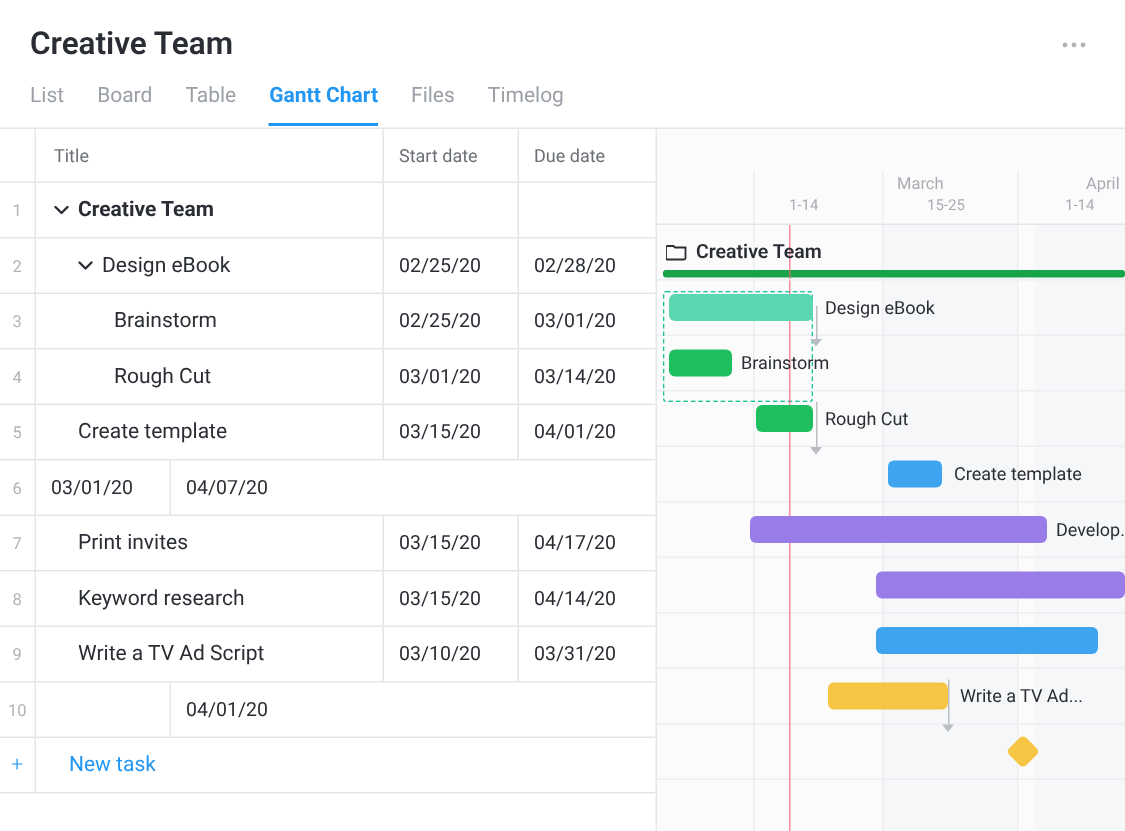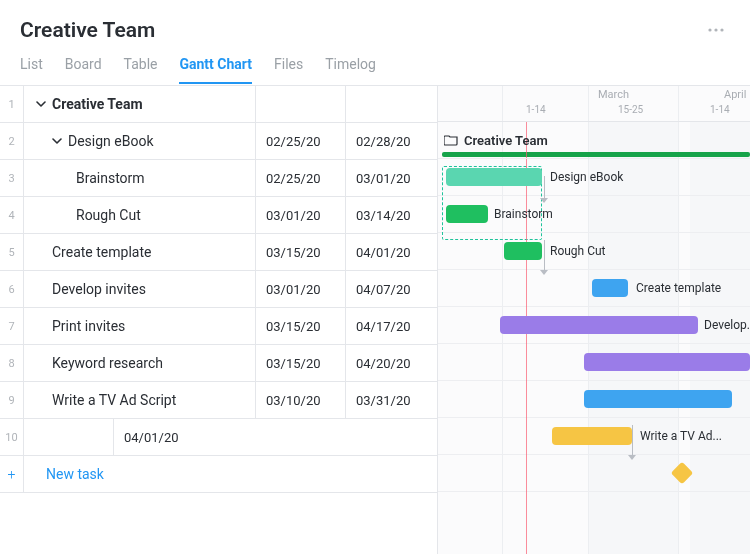--- a/index.html
+++ b/index.html
@@ -121,20 +121,21 @@
     position:relative;
     overflow:hidden;
     background:#fbfbfc;
   }
   .gantt-header {
     height:36px;
     position:relative;
     border-bottom:1px solid #e4e6ea;
     font-size:10px;
     color:#a9adb3;
+    margin-top:28px;
   }
   .month-label {
     position:absolute;
     top:2px;
     font-size:11px;
   }
   .sub-label {
     position:absolute;
     top:18px;
     font-size:10px;
@@ -255,20 +256,26 @@
     <div class="tab">Board</div>
     <div class="tab">Table</div>
     <div class="tab active">Gantt Chart</div>
     <div class="tab">Files</div>
     <div class="tab">Timelog</div>
   </div>
 
   <div class="content">
 
     <div class="left">
+      <div class="thead">
+        <div class="col-num"></div>
+        <div class="col-title">Title</div>
+        <div class="col-start">Start date</div>
+        <div class="col-due">Due date</div>
+      </div>
       <div class="tbody" id="tbody">
           <div class="row">
             <div class="col-num">1</div>
             <div class="col-title indent-0 bold">
               <svg class="caret-icon" viewBox="0 0 10 10">
                 <path d="M1 3 L5 7 L9 3" fill="none" stroke="#2a2e34" stroke-width="1.6" stroke-linecap="round" stroke-linejoin="round"></path>
               </svg>
               <span>Creative Team</span>
             </div>
             <div class="col-start"></div>
@@ -304,41 +311,38 @@
           <div class="row">
             <div class="col-num">5</div>
             <div class="col-title indent-1">
               <span>Create template</span>
             </div>
             <div class="col-start">03/15/20</div>
             <div class="col-due">04/01/20</div>
           </div>
           <div class="row">
             <div class="col-num">6</div>
-            <div class="col-title indent-1">
-              <span>Develop invites</span>
-            </div>
             <div class="col-start">03/01/20</div>
             <div class="col-due">04/07/20</div>
           </div>
           <div class="row">
             <div class="col-num">7</div>
             <div class="col-title indent-1">
               <span>Print invites</span>
             </div>
             <div class="col-start">03/15/20</div>
             <div class="col-due">04/17/20</div>
           </div>
           <div class="row">
             <div class="col-num">8</div>
             <div class="col-title indent-1">
               <span>Keyword research</span>
             </div>
             <div class="col-start">03/15/20</div>
-            <div class="col-due">04/20/20</div>
+            <div class="col-due">04/14/20</div>
           </div>
           <div class="row">
             <div class="col-num">9</div>
             <div class="col-title indent-1">
               <span>Write a TV Ad Script</span>
             </div>
             <div class="col-start">03/10/20</div>
             <div class="col-due">03/31/20</div>
           </div>
           <div class="row">

